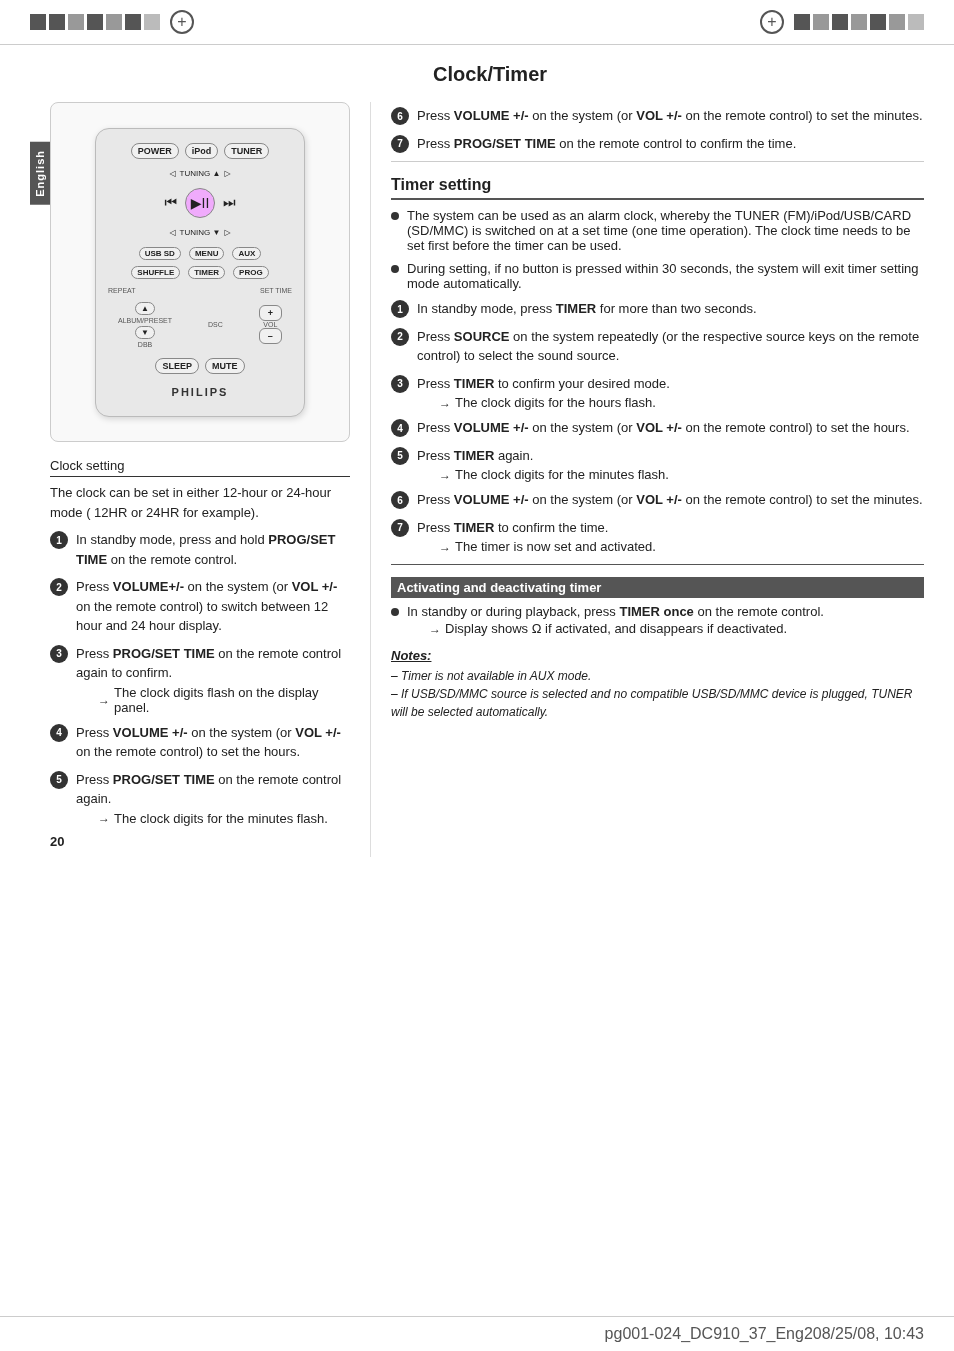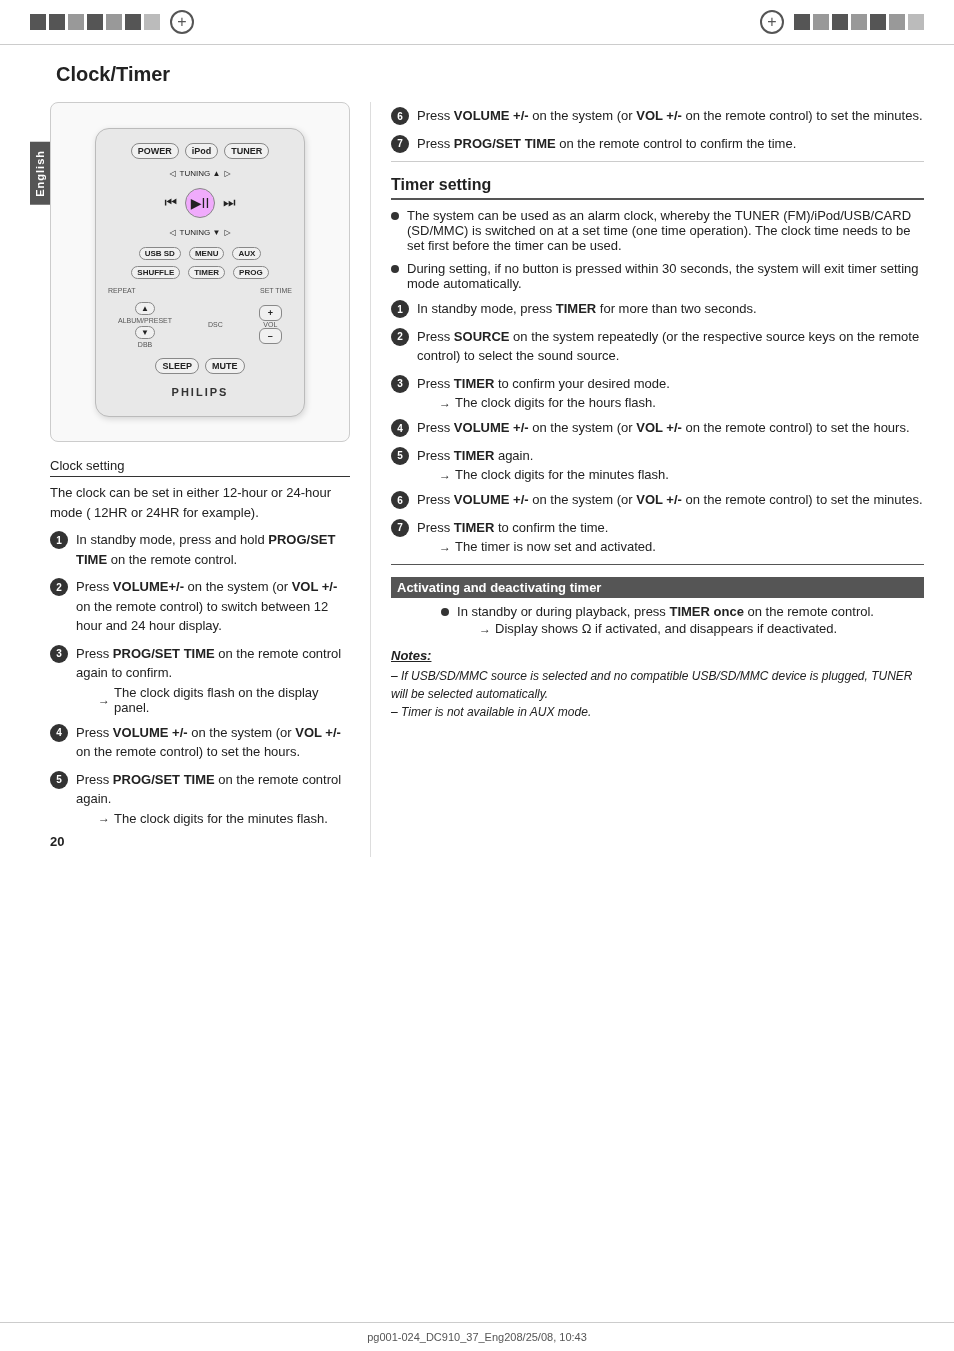--- a/index.html
+++ b/index.html
@@ -54,20 +54,21 @@
       padding-left: 20px;
       border-left: 1px solid #ddd;
     }
 
     
     .page-title {
       font-size: 20px;
       font-weight: bold;
       margin: 18px 0 12px 0;
       padding-bottom: 4px;
+      text-align: center;
     }
 
     
     .remote-container {
       border: 1px solid #ccc;
       border-radius: 8px;
       padding: 14px;
       margin-bottom: 16px;
       background: #f9f9f9;
       min-height: 340px;
@@ -218,21 +219,21 @@
       display: flex; gap: 4px; margin-top: 2px; align-items: center;
       padding-left: 22px;
     }
     .arrow-result::before {
       content: "→";
       font-size: 12px;
     }
 
     
     .bullet-item {
-      display: flex; gap: 8px; margin-bottom: 8px; align-items: flex-start; justify-content: center;
+      display: flex; gap: 8px; margin-bottom: 8px; align-items: flex-start;
     }
     .bullet-dot {
       width: 8px; height: 8px;
       border-radius: 50%;
       background: #333;
       flex-shrink: 0;
       margin-top: 4px;
     }
 
     
@@ -263,22 +264,22 @@
       line-height: 1.5;
     }
 
     
     .footer-bar {
       position: absolute;
       bottom: 0; left: 0; right: 0;
       border-top: 1px solid #ccc;
       padding: 8px 30px;
       display: flex;
-      justify-content: center;
-      font-size: 11px;
+      justify-content: flex-end;
+      font-size: 16px;
       color: #555;
     }
 
     .page-number {
       font-weight: bold;
       font-size: 13px;
       margin: 4px 0 8px 0;
     }
 
     
@@ -523,22 +524,22 @@
     <div class="bullet-item">
       <div class="bullet-dot"></div>
       <div>
         <span>In standby or during playback, press <b>TIMER once</b> on the remote control.</span>
         <div class="arrow-result">Display shows Ω if activated, and disappears if deactivated.</div>
       </div>
     </div>
 
     <div class="notes-section">
       <div class="notes-title">Notes:</div>
+      <div class="note-line">– <i>Timer is not available in  AUX mode.</i></div>
       <div class="note-line"><i>– If USB/SD/MMC source is selected and no compatible USB/SD/MMC device is plugged, TUNER will be selected automatically.</i></div>
-      <div class="note-line">– <i>Timer is not available in  AUX mode.</i></div>
     </div>
 
   </div>
 </div>
 
 <div class="footer-bar">
   <span>pg001-024_DC910_37_Eng</span>
   <span>20</span>
   <span>8/25/08, 10:43</span>
 </div>

